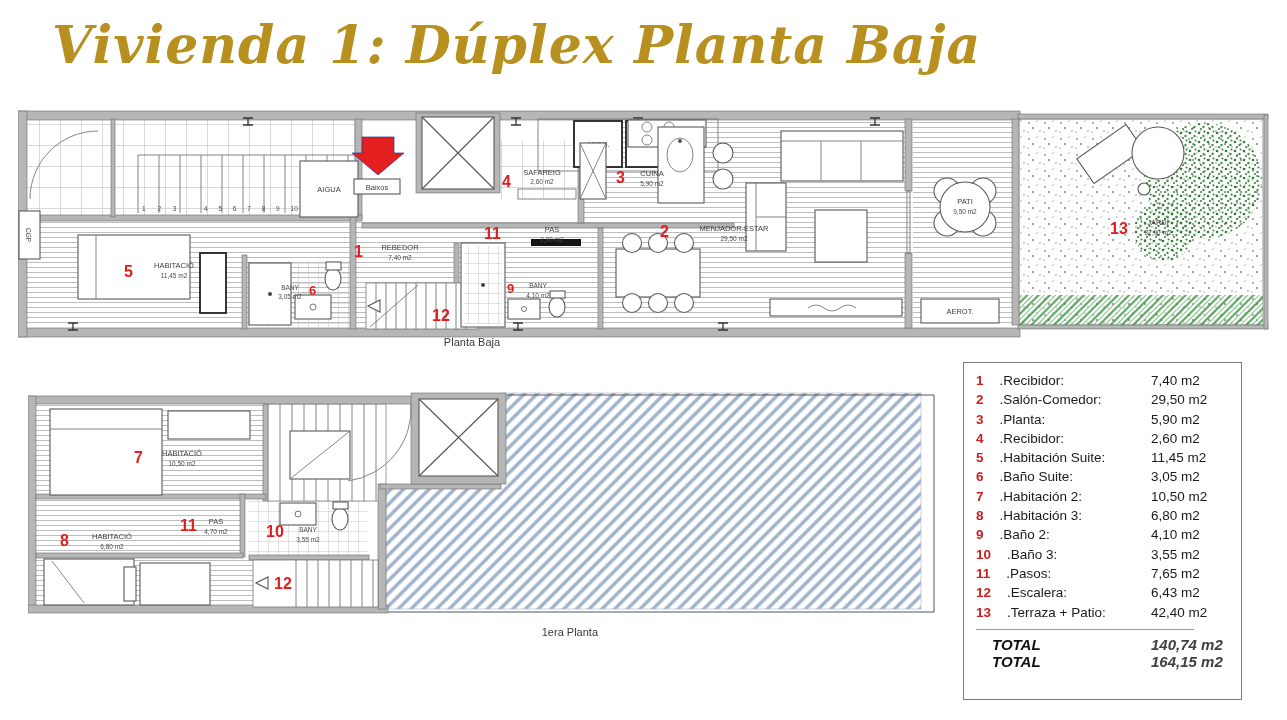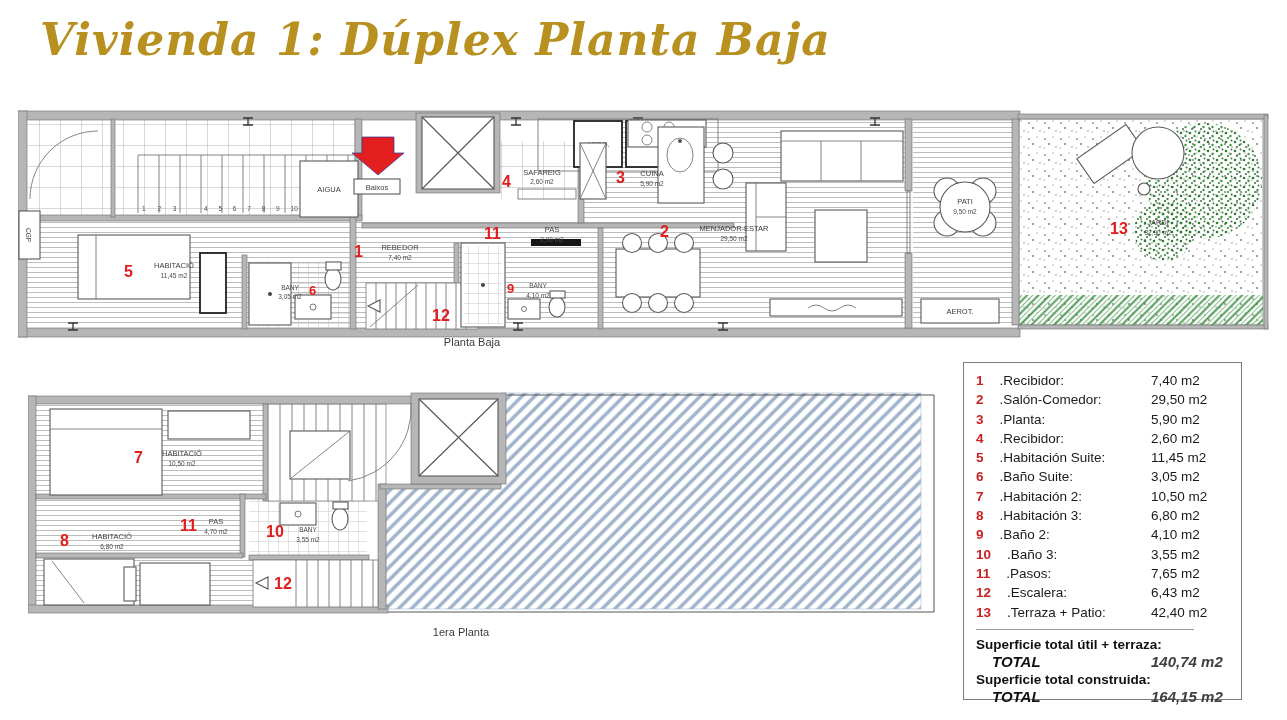--- a/index.html
+++ b/index.html
@@ -1,22 +1,22 @@
 <!DOCTYPE html>
 <html><head>
 <meta charset="utf-8">
 <style>
   html,body{margin:0;padding:0;background:#fff;}
   #canvas{position:relative;width:1287px;height:720px;background:#fff;overflow:hidden;
           font-family:"Liberation Sans",sans-serif;}
-  .title{position:absolute;left:40px;top:14px;font-family:"DejaVu Serif",serif;
-         font-style:italic;font-weight:700;font-size:44px;color:#b8901f;letter-spacing:1px;}
+  .title{position:absolute;left:52px;top:14px;font-family:"DejaVu Serif",serif;
+         font-style:italic;font-weight:700;font-size:52px;color:#b8901f;letter-spacing:1px;}
   .caption{position:absolute;width:220px;text-align:center;font-size:11px;color:#3a3a3a;}
   .cap-pb{left:362px;top:336px;}
-  .cap-pp{left:351px;top:626px;}
+  .cap-pp{left:378px;top:626px;text-align:right;}
   svg{position:absolute;}
   #svg-pb{left:18px;top:103px;}
   #svg-pp{left:28px;top:391px;}
   
   .w{fill:#b6b6b6;stroke:#6b6b6b;stroke-width:.6;}
   .f{fill:#fff;stroke:#5a5a5a;stroke-width:1.1;}
   .fd{fill:#fff;stroke:#222;stroke-width:1.8;}
   .ln{stroke:#777;stroke-width:.9;fill:none;}
   .lnx{stroke:#555;stroke-width:1.1;fill:none;}
   .lbl{font-family:"Liberation Sans",sans-serif;font-size:7.5px;fill:#3c3c3c;}
@@ -415,25 +415,23 @@
         <span class="lg-num">12</span>
         <span class="lg-lab">.Escalera:</span>
         <span class="lg-val">6,43 m2</span>
       </div>
     <div class="lg-row">
         <span class="lg-num">13</span>
         <span class="lg-lab">.Terraza + Patio:</span>
         <span class="lg-val">42,40 m2</span>
       </div>
     <div class="lg-div"></div>
-    <div class="lg-sum">Superficie total útil + terraza:</div>
     <div class="lg-tot">
         <span class="lg-lab">TOTAL</span>
         <span class="lg-val lg-red">140,74 m2</span>
       </div>
-    <div class="lg-sum">Superficie total construida:</div>
     <div class="lg-tot">
         <span class="lg-lab">TOTAL</span>
         <span class="lg-val lg-red">164,15 m2</span>
       </div>
   </div>
 
 </div>
 
 </body></html>

